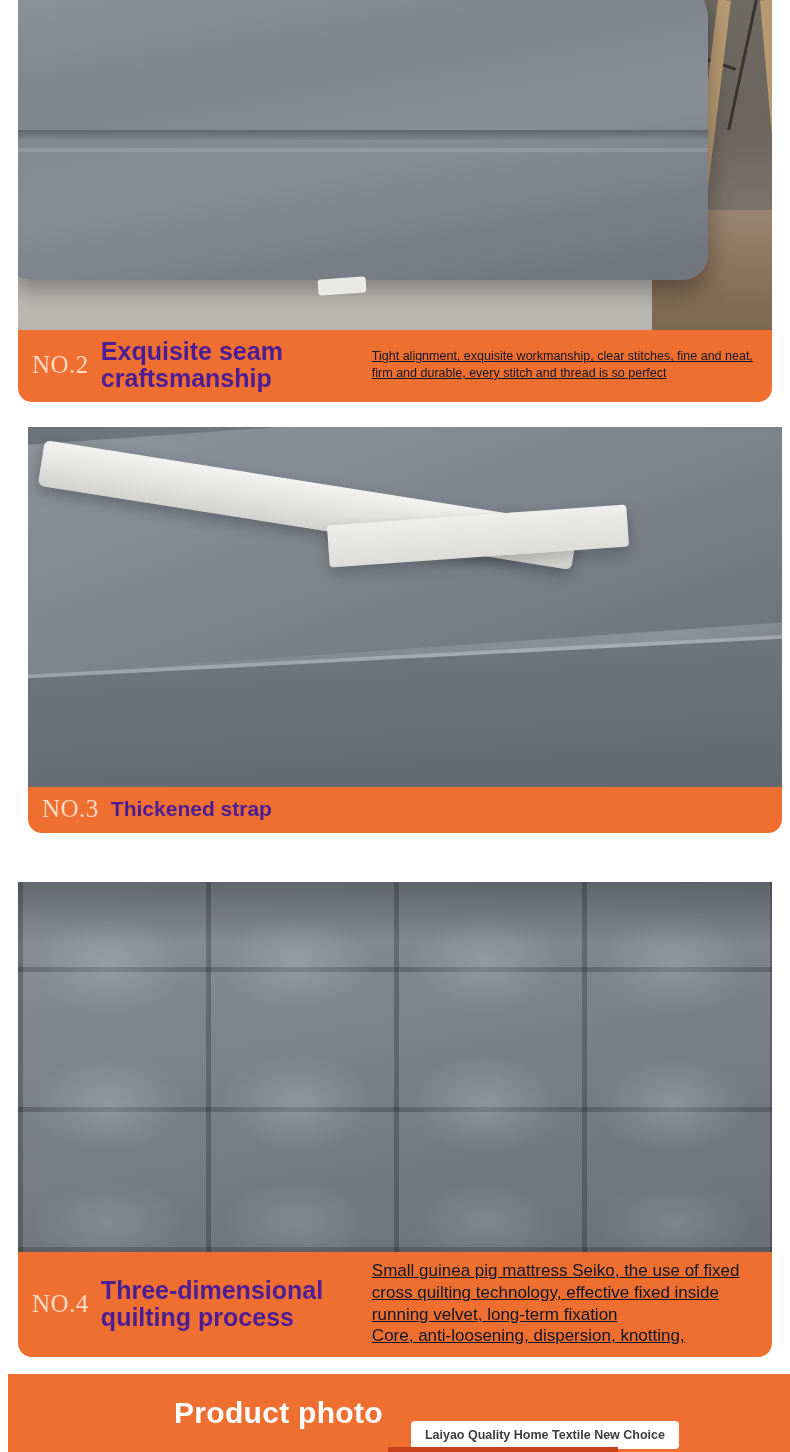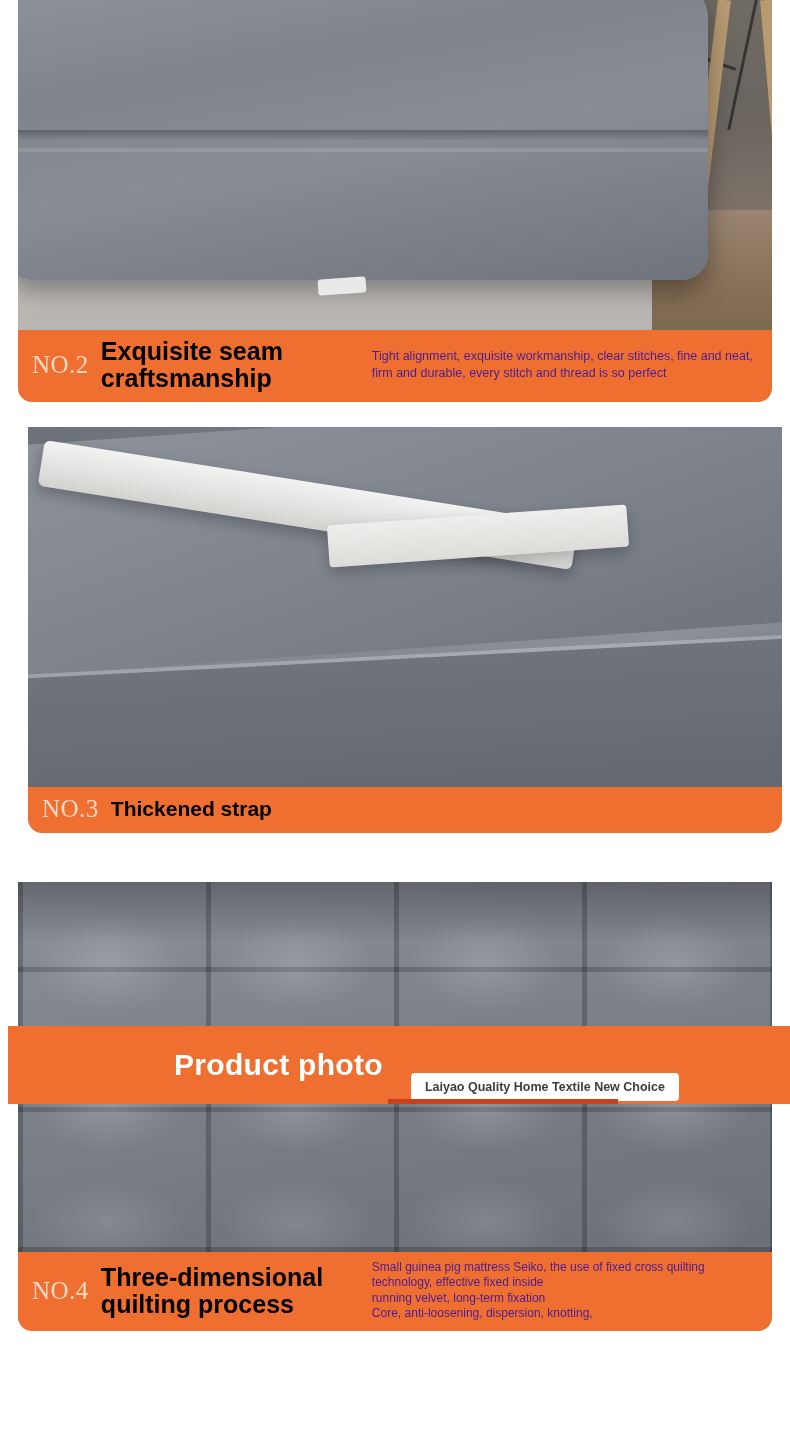--- a/index.html
+++ b/index.html
@@ -11,21 +11,21 @@
     width: 790px;
     height: 1452px;
     position: relative;
     font-family: "Liberation Sans", sans-serif;
     overflow: hidden;
   }
 
   .page {
     position: relative;
     width: 790px;
-    height: 1104px;
+    height: 1452px;
     background: #ffffff;
   }
 
   
   .feature {
     position: absolute;
     left: 18px;
     width: 754px;
     background: #ffffff;
     overflow: hidden;
@@ -56,37 +56,38 @@
     letter-spacing: 0.5px;
     color: #ffd9c4;
     margin-right: 12px;
     white-space: nowrap;
     flex: 0 0 auto;
   }
   .cap-title {
     font-size: 25px;
     font-weight: bold;
     line-height: 1.08;
-    color: #000000;
+    color: #4c1d95;
     flex: 0 0 auto;
     max-width: 255px;
   }
   .cap-title.small {
     font-size: 21px;
     font-weight: bold;
   }
   .cap-desc {
     font-size: 12.5px;
     line-height: 1.35;
-    color: #4c1d95;
+    color: #0f172a;
     margin-left: 16px;
     flex: 1 1 auto;
+    text-decoration: underline;
   }
   .cap-desc.tight {
-    font-size: 12px;
+    font-size: 17px;
     line-height: 1.28;
   }
   .cap-desc p { margin: 0; }
 
   
 
   
   .ph2 { height: 330px; background: linear-gradient(180deg, #6f6a62 0%, #6a655e 35%, #7b7168 60%, #8d7f70 100%); }
   .ph2 .floor {
     position: absolute; left: 0; right: 0; bottom: 0; height: 120px;

